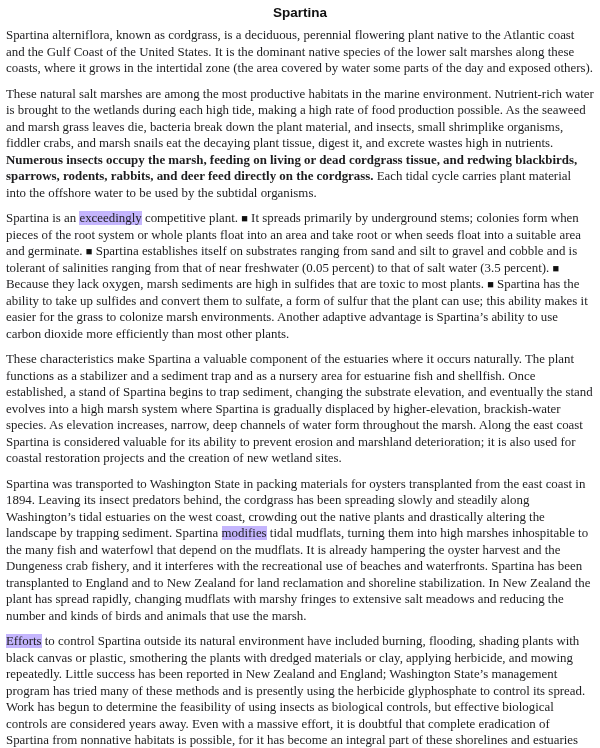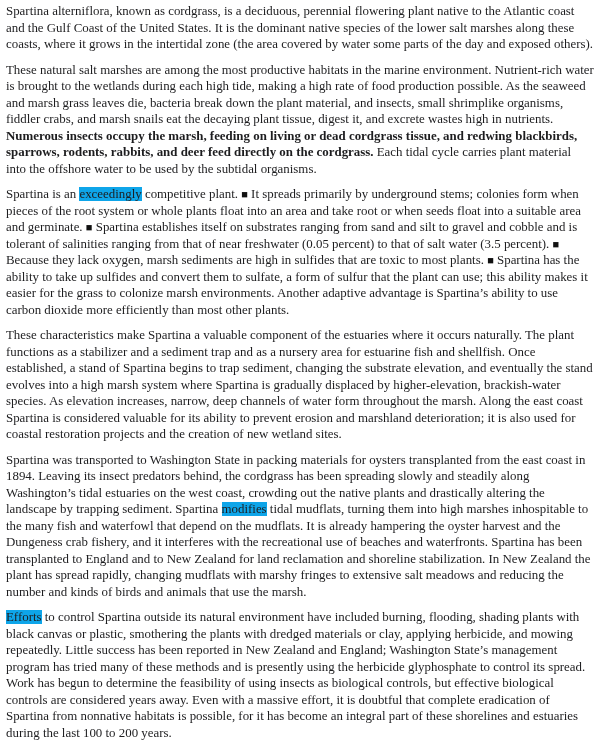--- a/index.html
+++ b/index.html
@@ -21,27 +21,28 @@
     color: #111111;
   }
   .doc-body p {
     font-size: 12.9px;
     line-height: 16.5px;
     margin: 0 0 9px 0;
     text-align: left;
     font-family: Liberation Serif, serif;
   }
   .b { font-weight: bold; }
-  .hl { background: #0ea5e9; }
+  .hl { background: #c4b5fd; }
   .sq { font-size: 11px; color: #111111; cursor: pointer; }
 </style>
 </head>
 <body>
 
 <div class="page">
+  <h1 class="doc-title">Spartina</h1>
   <div class="doc-body">
       <p><span>Spartina alterniflora, known as cordgrass, is a deciduous, perennial flowering plant native to the Atlantic coast and the Gulf Coast of the United States. It is the dominant native species of the lower salt marshes along these coasts, where it grows in the intertidal zone (the area covered by water some parts of the day and exposed others).</span></p>
       <p><span>These natural salt marshes are among the most productive habitats in the marine environment. Nutrient-rich water is brought to the wetlands during each high tide, making a high rate of food production possible. As the seaweed and marsh grass leaves die, bacteria break down the plant material, and insects, small shrimplike organisms, fiddler crabs, and marsh snails eat the decaying plant tissue, digest it, and excrete wastes high in nutrients. </span><span class="b">Numerous insects occupy the marsh, feeding on living or dead cordgrass tissue, and redwing blackbirds, sparrows, rodents, rabbits, and deer feed directly on the cordgrass.</span><span> Each tidal cycle carries plant material into the offshore water to be used by the subtidal organisms.</span></p>
       <p><span>Spartina is an </span><span class="hl">exceedingly</span><span> competitive plant. </span><span class="sq">■</span><span> It spreads primarily by underground stems; colonies form when pieces of the root system or whole plants float into an area and take root or when seeds float into a suitable area and germinate. </span><span class="sq">■</span><span> Spartina establishes itself on substrates ranging from sand and silt to gravel and cobble and is tolerant of salinities ranging from that of near freshwater (0.05 percent) to that of salt water (3.5 percent). </span><span class="sq">■</span><span> Because they lack oxygen, marsh sediments are high in sulfides that are toxic to most plants. </span><span class="sq">■</span><span> Spartina has the ability to take up sulfides and convert them to sulfate, a form of sulfur that the plant can use; this ability makes it easier for the grass to colonize marsh environments. Another adaptive advantage is Spartina’s ability to use carbon dioxide more efficiently than most other plants.</span></p>
       <p><span>These characteristics make Spartina a valuable component of the estuaries where it occurs naturally. The plant functions as a stabilizer and a sediment trap and as a nursery area for estuarine fish and shellfish. Once established, a stand of Spartina begins to trap sediment, changing the substrate elevation, and eventually the stand evolves into a high marsh system where Spartina is gradually displaced by higher-elevation, brackish-water species. As elevation increases, narrow, deep channels of water form throughout the marsh. Along the east coast Spartina is considered valuable for its ability to prevent erosion and marshland deterioration; it is also used for coastal restoration projects and the creation of new wetland sites.</span></p>
       <p><span>Spartina was transported to Washington State in packing materials for oysters transplanted from the east coast in 1894. Leaving its insect predators behind, the cordgrass has been spreading slowly and steadily along Washington’s tidal estuaries on the west coast, crowding out the native plants and drastically altering the landscape by trapping sediment. Spartina </span><span class="hl">modifies</span><span> tidal mudflats, turning them into high marshes inhospitable to the many fish and waterfowl that depend on the mudflats. It is already hampering the oyster harvest and the Dungeness crab fishery, and it interferes with the recreational use of beaches and waterfronts. Spartina has been transplanted to England and to New Zealand for land reclamation and shoreline stabilization. In New Zealand the plant has spread rapidly, changing mudflats with marshy fringes to extensive salt meadows and reducing the number and kinds of birds and animals that use the marsh.</span></p>
       <p><span class="hl">Efforts</span><span> to control Spartina outside its natural environment have included burning, flooding, shading plants with black canvas or plastic, smothering the plants with dredged materials or clay, applying herbicide, and mowing repeatedly. Little success has been reported in New Zealand and England; Washington State’s management program has tried many of these methods and is presently using the herbicide glyphosphate to control its spread. Work has begun to determine the feasibility of using insects as biological controls, but effective biological controls are considered years away. Even with a massive effort, it is doubtful that complete eradication of Spartina from nonnative habitats is possible, for it has become an integral part of these shorelines and estuaries during the last 100 to 200 years.</span></p>
     </div>
 </div>
 

